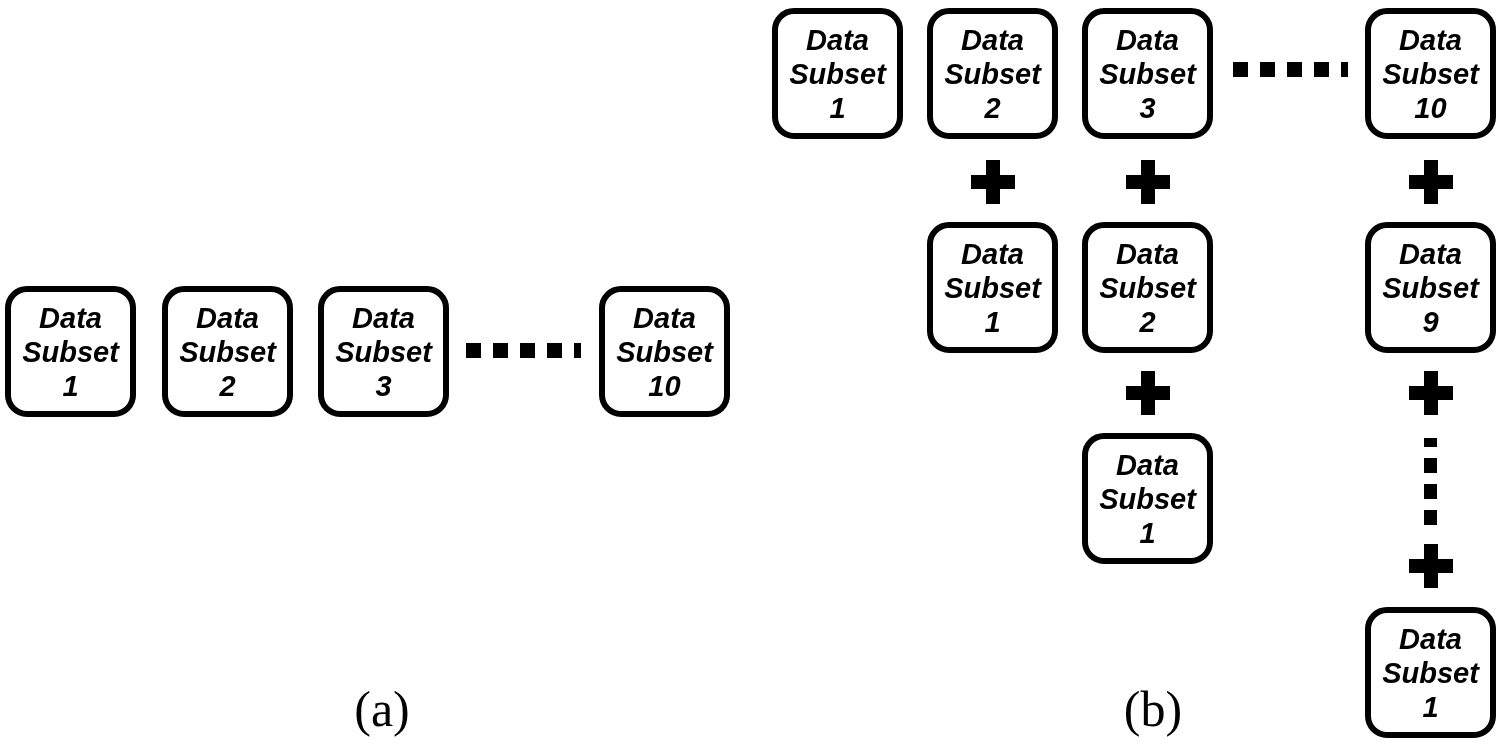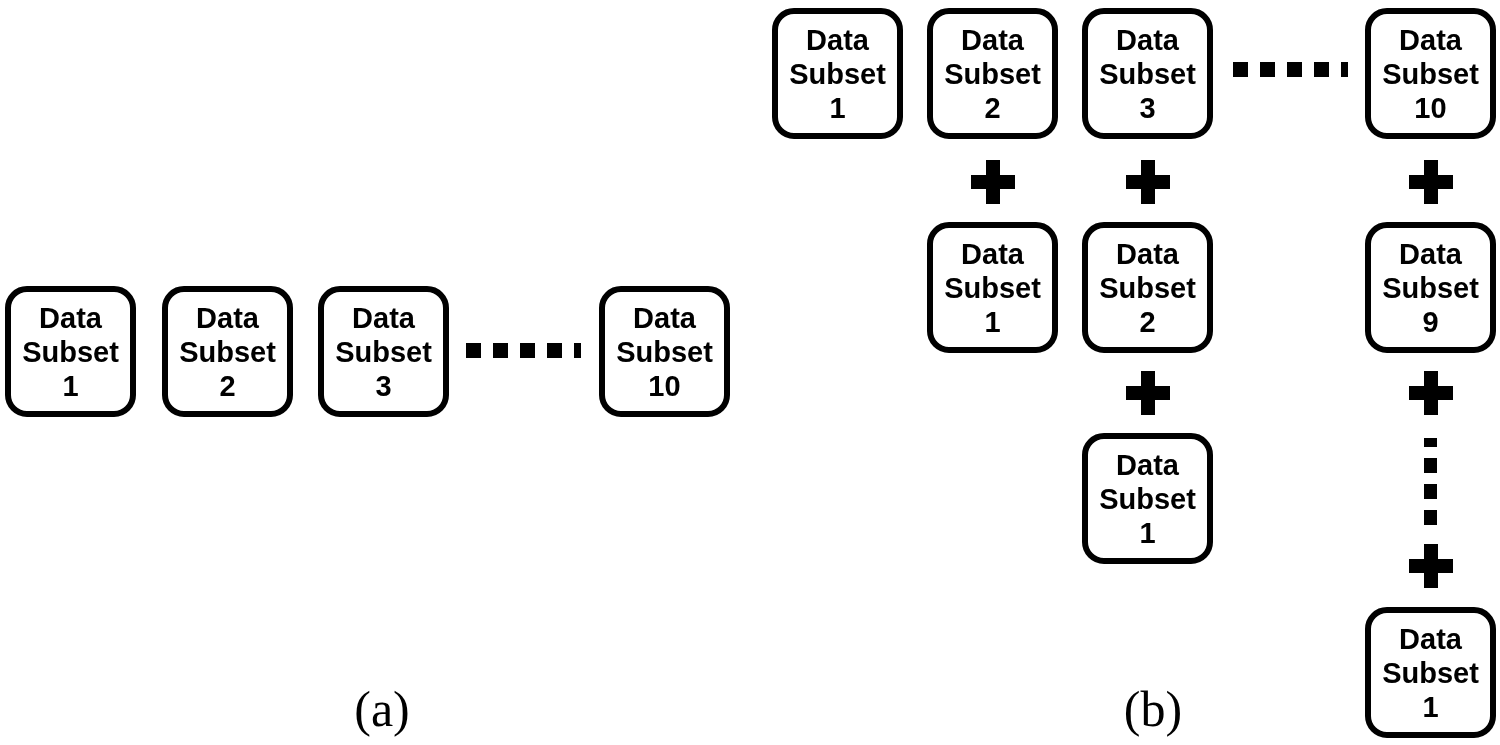--- a/index.html
+++ b/index.html
@@ -26,20 +26,21 @@
     display: flex;
     flex-direction: column;
     align-items: center;
     justify-content: center;
     text-align: right;
     color: var(--ink);
     font-weight: bold;
     font-size: 29px;
     line-height: 34px;
     letter-spacing: 0px;
+    font-style: italic;
   }
 
   
   .plus { position: absolute; width: 44px; height: 44px; }
   .plus::before {
     content: ""; position: absolute; left: 0; top: 15px;
     width: 44px; height: 14px; background: var(--ink);
   }
   .plus::after {
     content: ""; position: absolute; top: 0; left: 15px;

